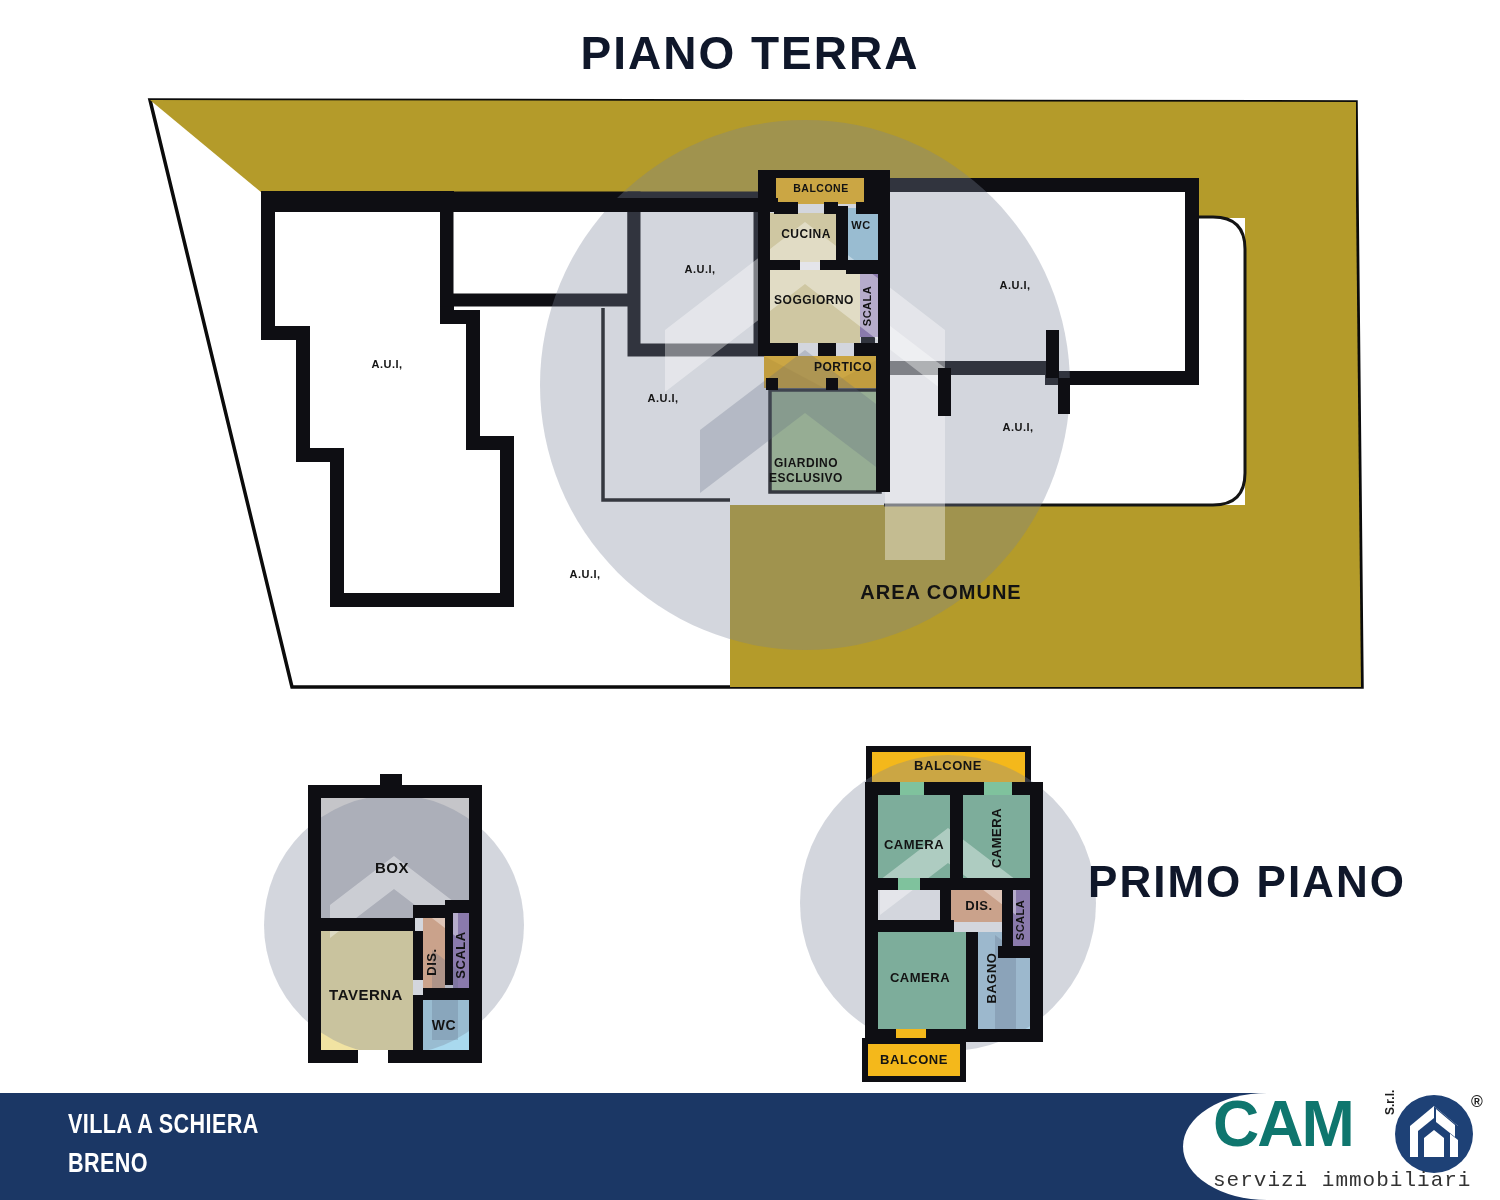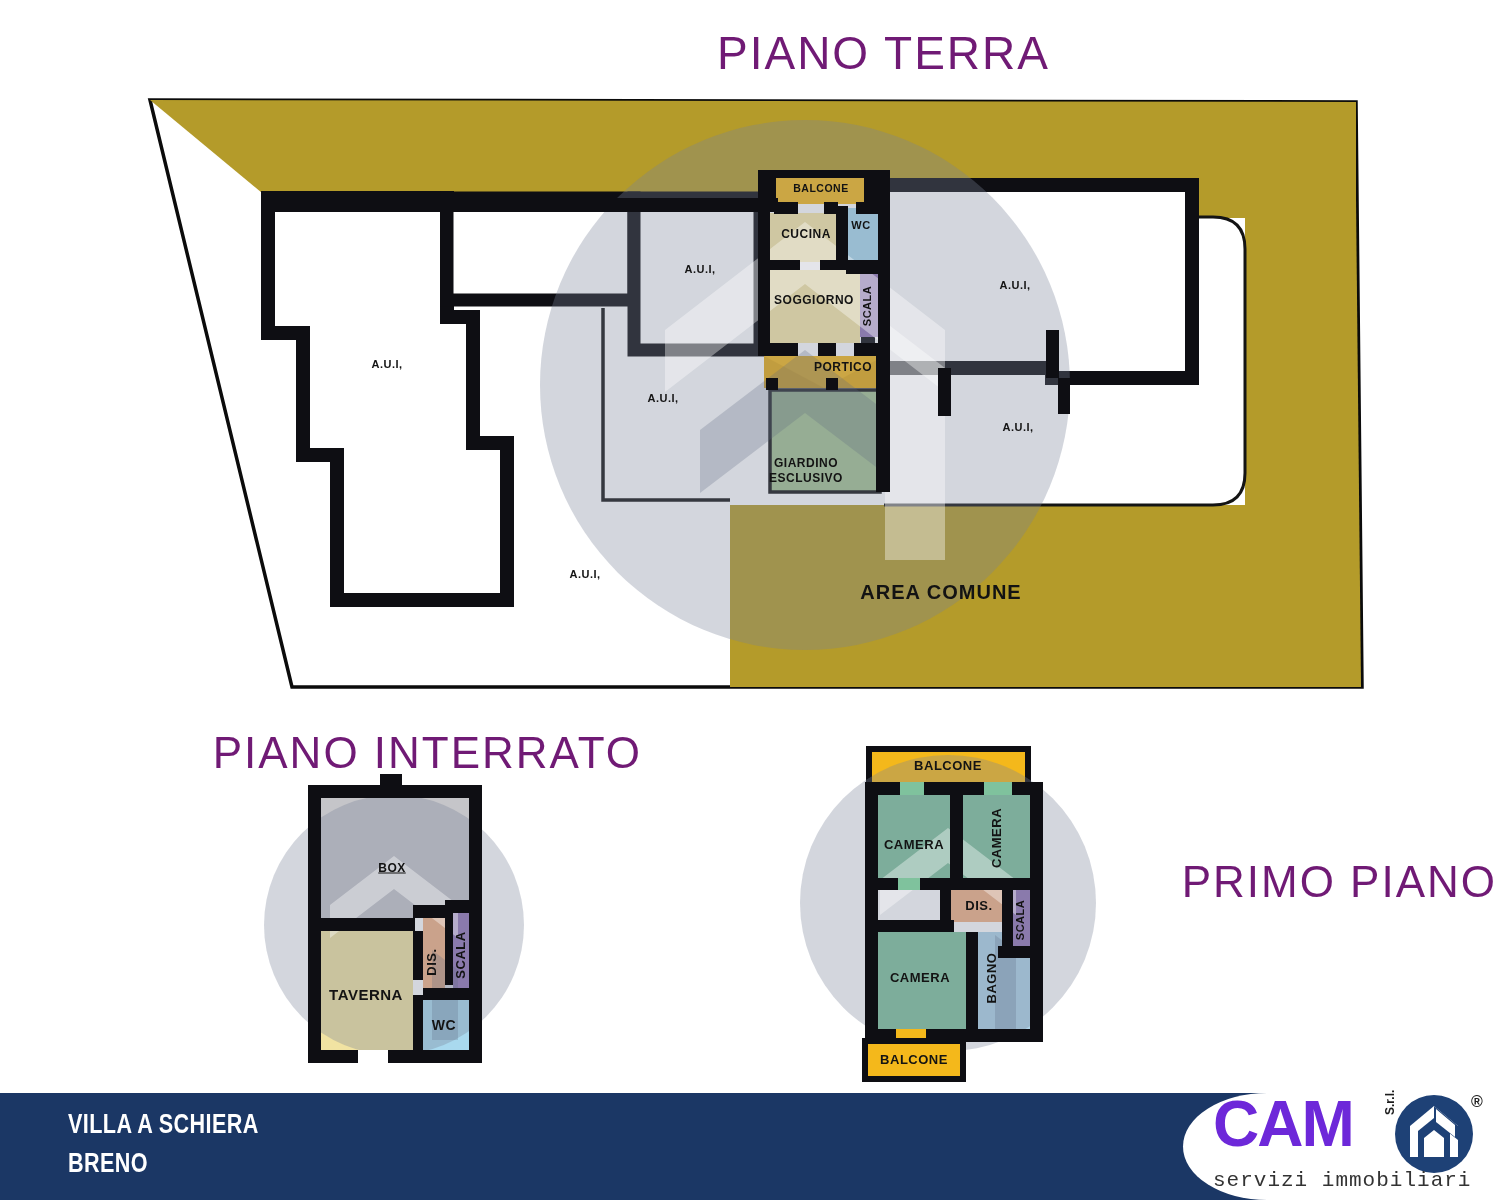--- a/index.html
+++ b/index.html
@@ -1,19 +1,19 @@
 <!DOCTYPE html>
 <html style="--gold: #b49b2a; --bright_gold: #f4b81b; --pale_yellow: #f9e9a7; --wc_blue: #a9d9ee; --bagno_blue: #aed3e8; --stair_purple: #9377b6; --garden_green: #a4c293; --camera_green: #7fc29d; --dis_orange: #f2b285; --box_gray: #c5c5c9; --taverna_yellow: #f1e3a2; --wall_black: #0e0e13; --footer_navy: #1b3765; --logo_blue: #1e4176; --watermark_gray: #7a8399;"><head>
 <meta charset="utf-8">
 <style>
   html,body{margin:0;padding:0;background:#ffffff;}
   #stage{position:relative;width:1500px;height:1200px;background:#fff;overflow:hidden;
          font-family:"Liberation Sans", sans-serif;}
   svg{position:absolute;left:0;top:0;}
-  .title{position:absolute;text-align:right;font-weight:400;color:#701a75;letter-spacing:2px;}
+  .title{position:absolute;text-align:center;font-weight:700;color:#0f172a;letter-spacing:2px;}
   .lbl{position:absolute;transform:translate(-50%,-50%);font-weight:600;color:#131313;
        white-space:nowrap;letter-spacing:0.5px;line-height:1.25;text-align:center;}
   .rot{transform:translate(-50%,-50%) rotate(-90deg);}
   .wall{fill:var(--wall_black);}
   .bldg{fill:#ffffff;stroke:var(--wall_black);}
   .thin{fill:none;stroke:#141414;stroke-width:3.5;}
   .f-gold{fill:var(--gold);}
   .f-bgold{fill:var(--bright_gold);}
   .f-pale{fill:var(--pale_yellow);}
   .f-wc{fill:var(--wc_blue);}
@@ -25,21 +25,21 @@
   .f-box{fill:var(--box_gray);}
   .f-tav{fill:var(--taverna_yellow);}
   .wm{fill:var(--watermark_gray);opacity:0.33;}
   .wm-lite{fill:#ffffff;opacity:0.38;}
   .wm-dark{fill:#5c677e;opacity:0.26;}
   .footer{position:absolute;left:0;top:1093px;width:1500px;height:107px;background:var(--footer_navy);}
   .prop{position:absolute;left:68px;top:12px;color:#ffffff;font-weight:bold;font-size:27px;
         transform:scaleX(0.8);transform-origin:left top;letter-spacing:0.5px;line-height:1.45;}
   .plate{position:absolute;left:1183px;top:0;width:317px;height:107px;background:#ffffff;
          border-radius:85px 0 0 85px / 54px 0 0 54px;}
-  .cam{position:absolute;left:30px;top:-6px;font-size:64px;font-weight:900;letter-spacing:-2px;color:#6d28d9;}
+  .cam{position:absolute;left:30px;top:-6px;font-size:64px;font-weight:900;letter-spacing:-2px;color:#0f766e;}
   .srl{position:absolute;left:200px;top:22px;font-size:12px;font-weight:bold;color:#1c1c1c;
        transform:rotate(-90deg);transform-origin:left top;}
   .logo-circle{position:absolute;left:212px;top:2px;width:78px;height:78px;border-radius:50%;
                background:var(--logo_blue);}
   .reg{position:absolute;left:288px;top:0px;font-size:16px;font-weight:bold;color:#222;}
   .tagline{position:absolute;left:30px;top:76px;font-size:21px;color:#333;letter-spacing:1px;font-family:Liberation Mono, monospace;}
 </style>
 </head>
 <body>
 
@@ -166,42 +166,41 @@
       <rect class="f-camera" x="900" y="782" width="24" height="13"></rect>
       <rect class="f-camera" x="984" y="782" width="28" height="13"></rect>
       <rect class="f-camera" x="898" y="878" width="22" height="12"></rect>
       <rect class="f-bgold" x="896" y="1029" width="30" height="13"></rect>
       <rect class="wall" x="862" y="1038" width="104" height="44"></rect>
       <rect class="f-bgold" x="868" y="1044" width="92" height="32"></rect>
     </g>
   </svg>
 
   <div class="title" style="left:450px;top:26px;width:600px;font-size:46px;">PIANO TERRA</div>
-  <div class="title" style="left:142px;top:728px;width:500px;font-size:44px;">PIANO INTERRATO</div>
   <div class="title" style="left:997px;top:857px;width:500px;font-size:44px;">PRIMO PIANO</div>
 
   <div class="lbl" style="left:387px;top:365px;font-size:11px;">A.U.I,</div>
   <div class="lbl" style="left:700px;top:270px;font-size:11px;">A.U.I,</div>
   <div class="lbl" style="left:663px;top:399px;font-size:11px;">A.U.I,</div>
   <div class="lbl" style="left:1015px;top:286px;font-size:11px;">A.U.I,</div>
   <div class="lbl" style="left:1018px;top:428px;font-size:11px;">A.U.I,</div>
   <div class="lbl" style="left:585px;top:575px;font-size:11px;">A.U.I,</div>
   <div class="lbl" style="left:821px;top:189px;font-size:10.5px;">BALCONE</div>
   <div class="lbl" style="left:806px;top:234px;font-size:12px;">CUCINA</div>
   <div class="lbl" style="left:861px;top:226px;font-size:11px;">WC</div>
   <div class="lbl" style="left:814px;top:300px;font-size:12px;">SOGGIORNO</div>
   <div class="lbl rot" style="left:868px;top:306px;font-size:11px;">SCALA</div>
   <div class="lbl" style="left:818px;top:367px;font-size:12px;margin-left:25px;">PORTICO</div>
   <div class="lbl" style="left:806px;top:444px;font-size:12px;margin-top:27px;">
     <span>GIARDINO</span><br>
     <span>ESCLUSIVO</span>
   </div>
   <div class="lbl" style="left:941px;top:592px;font-size:20px;letter-spacing:1px;">AREA COMUNE</div>
 
-  <div class="lbl" style="left:392px;top:868px;font-size:12px;text-decoration:underline;">BOX</div>
+  <div class="lbl" style="left:392px;top:868px;font-size:15px;">BOX</div>
   <div class="lbl" style="left:366px;top:995px;font-size:15px;">TAVERNA</div>
   <div class="lbl rot" style="left:432px;top:962px;font-size:13px;">DIS.</div>
   <div class="lbl rot" style="left:461px;top:955px;font-size:13px;">SCALA</div>
   <div class="lbl" style="left:444px;top:1026px;font-size:14px;">WC</div>
 
   <div class="lbl" style="left:948px;top:766px;font-size:13px;">BALCONE</div>
   <div class="lbl" style="left:914px;top:845px;font-size:13px;">CAMERA</div>
   <div class="lbl rot" style="left:997px;top:838px;font-size:13px;">CAMERA</div>
   <div class="lbl" style="left:979px;top:906px;font-size:13px;">DIS.</div>
   <div class="lbl rot" style="left:1021px;top:920px;font-size:11px;">SCALA</div>

